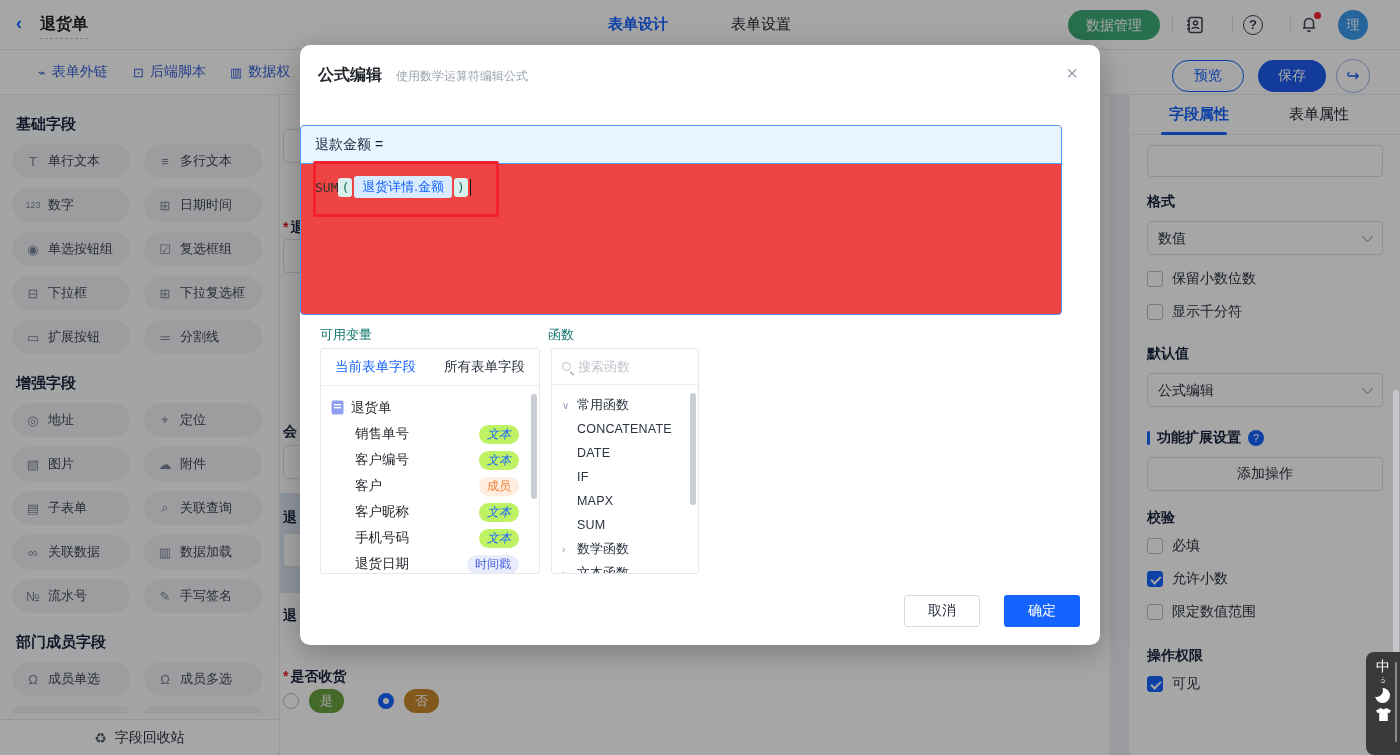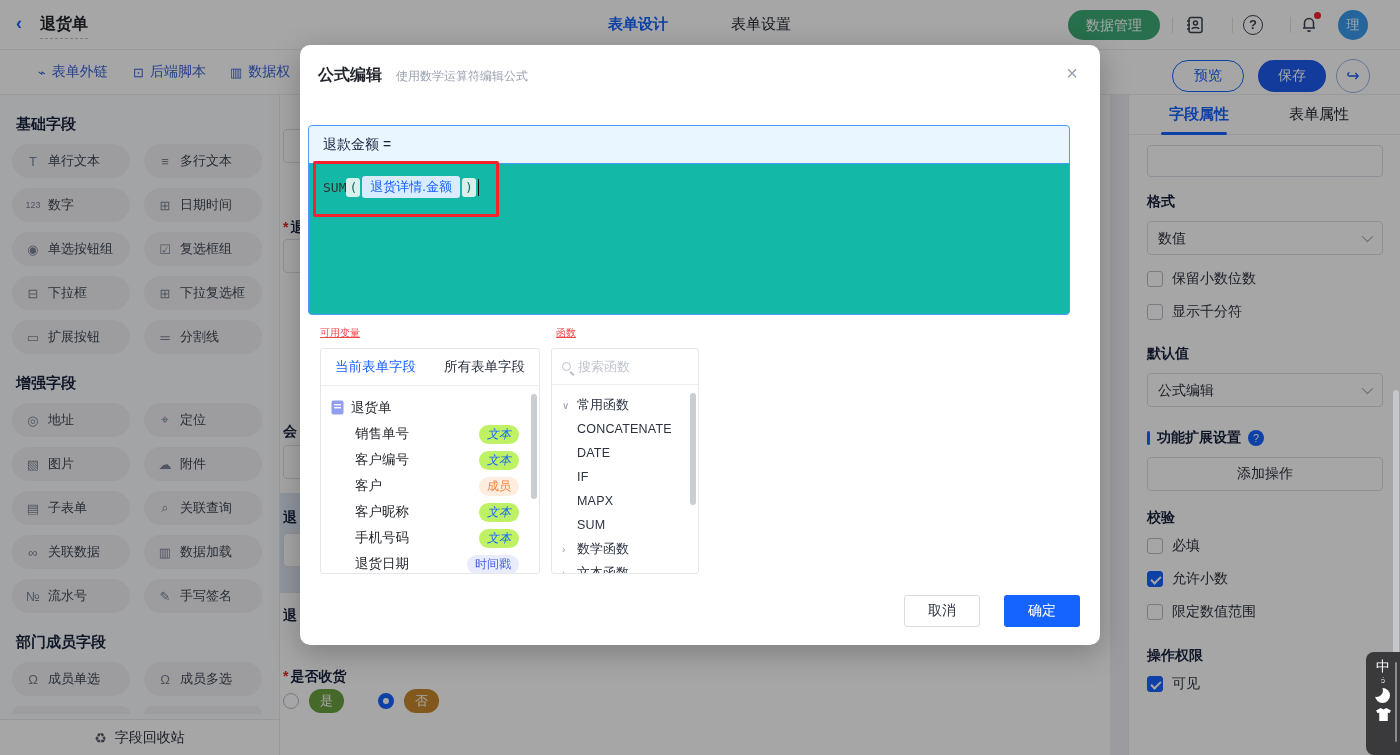--- a/index.html
+++ b/index.html
@@ -74,29 +74,29 @@
   .fx { font-style:italic; font-family:"DejaVu Serif", serif; margin-right:6px; color:#4a5261; }
 
   
   .overlay { position:absolute; inset:0; background:rgba(0,0,0,0.35); z-index:40; }
   .modal { position:absolute; left:300px; top:45px; width:800px; height:600px; background:#fff; border-radius:10px; z-index:50; box-shadow:0 8px 30px rgba(0,0,0,0.25); }
   .m-head { position:relative; padding:20px 20px 0 18px; display:flex; align-items:baseline; gap:14px; }
   .m-title { font-size:16px; font-weight:700; }
   .m-sub { font-size:12px; color:#9aa2b1; }
   .m-close { position:absolute; right:22px; top:20px; font-size:20px; color:#9aa2b1; cursor:pointer; line-height:16px; }
 
-  .f-box { position:absolute; left:8px; top:80px; width:762px; height:190px; border:1px solid #4d9bff; border-radius:4px; overflow:hidden; background:#14b8a6; }
+  .f-box { position:absolute; left:0; top:80px; width:762px; height:190px; border:1px solid #4d9bff; border-radius:4px; overflow:hidden; background:#ef4444; }
   .f-head { height:38px; background:#e9f5ff; border-bottom:1px solid #4d9bff; display:flex; align-items:center; padding:0 14px; font-size:14px; color:#17233d; }
   .f-body { padding:12px 14px; font-family:"DejaVu Sans Mono", monospace; font-size:13px; color:#333; display:flex; align-items:center; }
   .tok-paren { background:#d9f0ec; color:#1f6e66; padding:2px 3px; border-radius:3px; }
   .tok-field { background:#d8ebff; color:#1664ff; padding:2px 8px; border-radius:3px; margin:0 2px; font-family:"Liberation Sans", sans-serif; font-size:13px; }
   .caret { width:1.5px; height:17px; background:#111; margin-left:2px; }
   .red-note { position:absolute; left:13px; top:116px; width:186px; height:56px; border:3px solid #f5222d; border-radius:2px; z-index:60; pointer-events:none; }
 
-  .col-label { position:absolute; font-size:10px; color:#ef4444; top:281px;text-decoration:underline; }
+  .col-label { position:absolute; font-size:13px; color:#0f766e; top:281px; }
   .vars-panel { position:absolute; left:20px; top:303px; width:220px; height:226px; border:1px solid #e5e7eb; border-radius:3px; overflow:hidden; }
   .v-tabs { height:37px; border-bottom:1px solid #ebedf0; display:flex; align-items:center; justify-content:space-between; padding:0 14px; font-size:13.5px; }
   .v-tab-cur { color:#1664ff; cursor:pointer; }
   .v-tab-all { color:#2b3240; cursor:pointer; }
   .v-list { position:relative; padding:8px 6px 0 10px; }
   .v-form { display:flex; align-items:center; gap:7px; height:27px; font-size:13.5px; cursor:pointer; }
   .v-row { display:flex; align-items:center; justify-content:space-between; height:26px; padding-left:24px; padding-right:14px; font-size:13.5px; cursor:pointer; }
   .badge { font-size:12px; padding:1px 8px; border-radius:10px; }
   .b-text { background:#bef264; color:#1664ff;font-style:italic; }
   .b-member { background:#ffeee0; color:#f4813c; }
@@ -397,21 +397,21 @@
         <span>SUM</span>
           <span class="tok-paren">(</span>
           <span class="tok-field">退货详情.金额</span>
           <span class="tok-paren">)</span>
           <span class="caret"></span>
       </div>
     </div>
     <div class="red-note"></div>
 
     <span class="col-label" style="left:20px">可用变量</span>
-    <span class="col-label" style="left:256px">函数</span>
+    <span class="col-label" style="left:248px">函数</span>
 
     <div class="vars-panel">
       <div class="v-tabs">
         <span class="v-tab-cur">当前表单字段</span>
         <span class="v-tab-all">所有表单字段</span>
       </div>
       <div class="v-list">
         <div class="v-form">
           <svg width="13" height="15" viewBox="0 0 13 15">
               <rect x="0.5" y="0.5" width="12" height="14" rx="2" fill="#8f9ef0"></rect>

